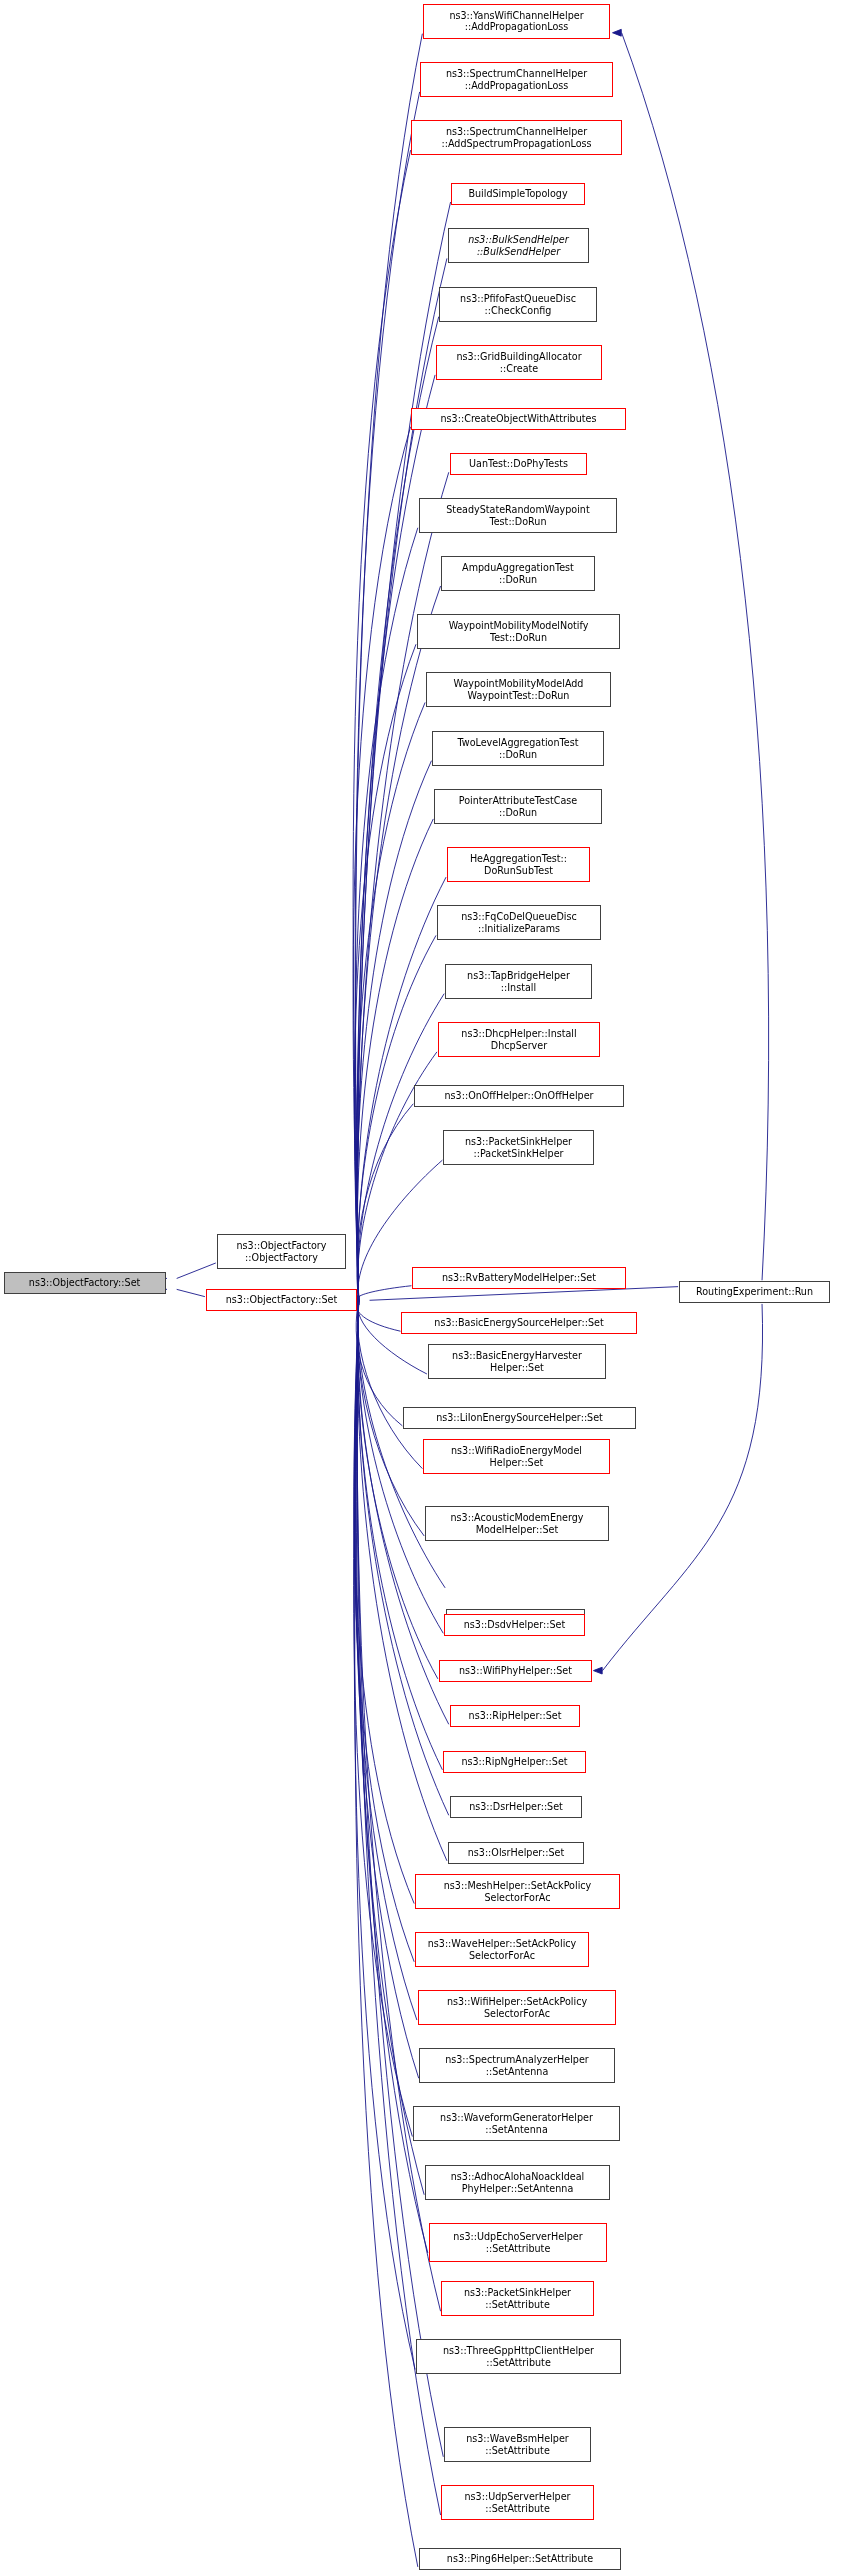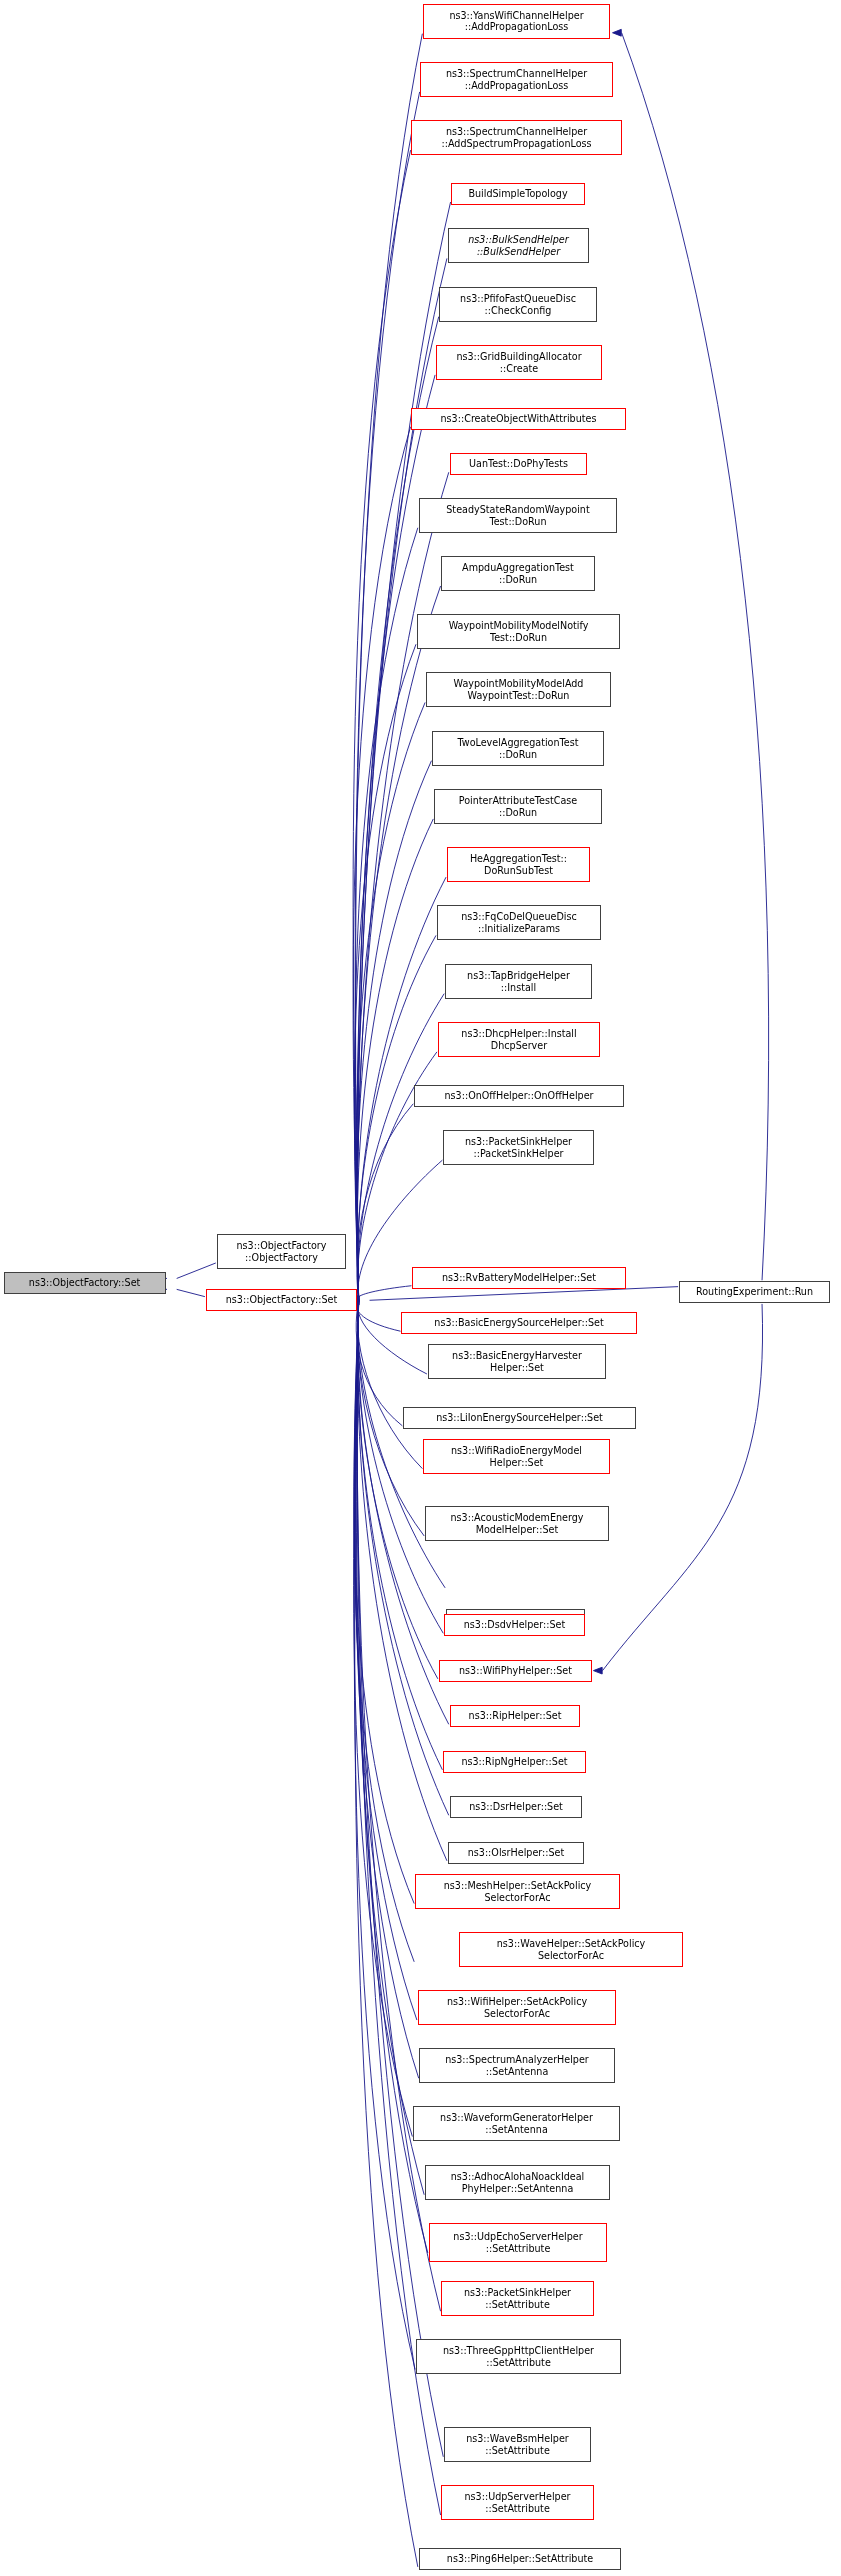--- a/index.html
+++ b/index.html
@@ -165,21 +165,21 @@
 ModelHelper::Set</span></div>
     <div class="node" style="left: 446px; top: 1569px; width: 139px; height: 22px; margin-top: 40px;"><span>ns3::AodvHelper::Set</span></div>
     <div class="node red" style="left: 444px; top: 1614px; width: 141px; height: 22px;"><span>ns3::DsdvHelper::Set</span></div>
     <div class="node red" style="left: 439px; top: 1660px; width: 153px; height: 22px;"><span>ns3::WifiPhyHelper::Set</span></div>
     <div class="node red" style="left: 450px; top: 1705px; width: 130px; height: 22px;"><span>ns3::RipHelper::Set</span></div>
     <div class="node red" style="left: 443px; top: 1751px; width: 143px; height: 22px;"><span>ns3::RipNgHelper::Set</span></div>
     <div class="node" style="left: 450px; top: 1796px; width: 132px; height: 22px;"><span>ns3::DsrHelper::Set</span></div>
     <div class="node" style="left: 448px; top: 1842px; width: 136px; height: 22px;"><span>ns3::OlsrHelper::Set</span></div>
     <div class="node red" style="left: 415px; top: 1874px; width: 205px; height: 35px;"><span>ns3::MeshHelper::SetAckPolicy
 SelectorForAc</span></div>
-    <div class="node red" style="left: 415px; top: 1932px; width: 224px; height: 35px; margin-left: 44px;"><span>ns3::WaveHelper::SetAckPolicy
+    <div class="node red" style="left: 415px; top: 1932px; width: 174px; height: 35px;"><span>ns3::WaveHelper::SetAckPolicy
 SelectorForAc</span></div>
     <div class="node red" style="left: 418px; top: 1990px; width: 198px; height: 35px;"><span>ns3::WifiHelper::SetAckPolicy
 SelectorForAc</span></div>
     <div class="node" style="left: 419px; top: 2048px; width: 196px; height: 35px;"><span>ns3::SpectrumAnalyzerHelper
 ::SetAntenna</span></div>
     <div class="node" style="left: 413px; top: 2106px; width: 207px; height: 35px;"><span>ns3::WaveformGeneratorHelper
 ::SetAntenna</span></div>
     <div class="node" style="left: 425px; top: 2165px; width: 185px; height: 35px;"><span>ns3::AdhocAlohaNoackIdeal
 PhyHelper::SetAntenna</span></div>
     <div class="node red" style="left: 429px; top: 2223px; width: 178px; height: 39px;"><span>ns3::UdpEchoServerHelper

